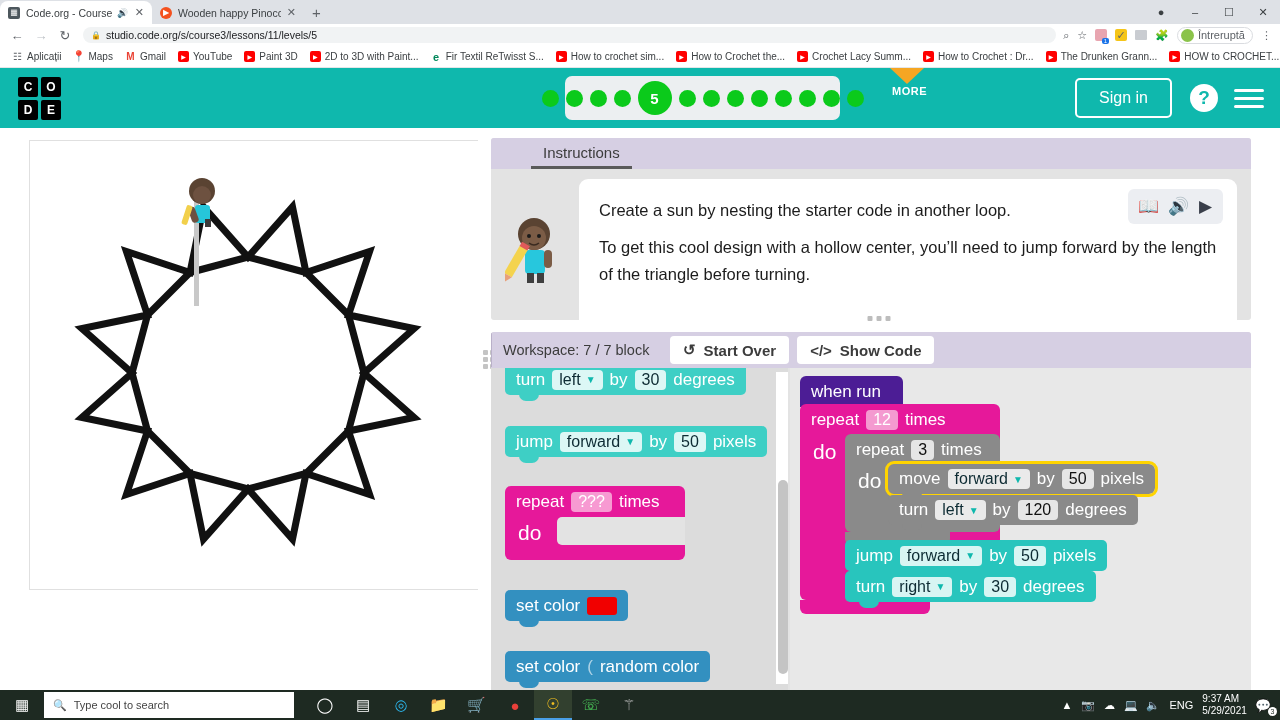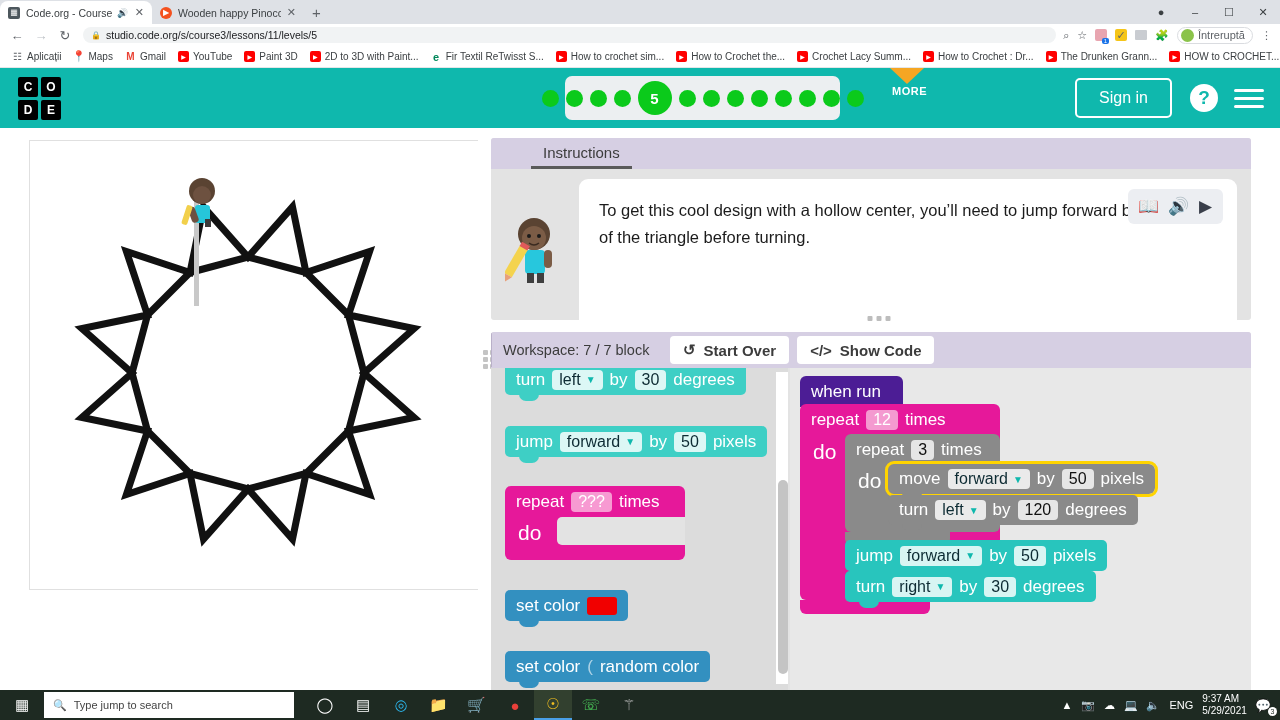--- a/index.html
+++ b/index.html
@@ -126,21 +126,21 @@
   .instr-panel { position:absolute; left:13px; top:10px; width:760px; height:182px;
       background:#e3e3e3; border-radius:3px; overflow:hidden; }
   .instr-tabs { height:31px; background:#d6cfe3; display:flex; align-items:flex-end; }
   .instr-tab { margin-left:40px; padding:0 12px 5px; font-size:15px; color:#3c3c3c;
       border-bottom:3px solid #5a5a5a; }
   .instr-body { position:relative; height:151px; }
   .instr-avatar { position:absolute; left:14px; top:48px; font-size:48px; }
   .bubble { position:absolute; left:88px; top:10px; right:14px; bottom:-20px;
       background:#fff; border-radius:9px; padding:18px 20px; }
   .bubble p { font-size:16.5px; color:#1c1c1c; line-height:1.65; }
-  .bubble p + p { margin-top:10px;text-align:center; }
+  .bubble p + p { margin-top:10px; }
   .audiobar { position:absolute; right:14px; top:10px; display:flex; align-items:center;
       gap:9px; background:#eceef2; border-radius:6px; padding:7px 11px; }
   .audiobar span { font-size:17px; color:#3a3f4b; }
   .dots3 { position:absolute; left:50%; transform:translateX(-50%); top:188px;
       display:flex; gap:4px; }
   .dots3 i { width:5px;height:5px;background:#bdbdbd;display:block;border-radius:1px;}
 
   .ws-panel { position:absolute; left:13px; top:204px; width:760px; height:358px;
       background:#e3e3e3; border-radius:3px 3px 0 0; overflow:hidden; }
   .ws-toolbar { height:36px; background:#d6cfe3; display:flex; align-items:center; }
@@ -406,20 +406,21 @@
             <rect x="22" y="56" width="7" height="10" fill="#3f3f3f"></rect>
             <rect x="32" y="56" width="7" height="10" fill="#3f3f3f"></rect>
           </svg>
         </div>
         <div class="bubble">
           <div class="audiobar">
             <span>📖</span>
             <span>🔊</span>
             <span>▶</span>
           </div>
+          <p>Create a sun by nesting the starter code in another loop.</p>
           <p>To get this cool design with a hollow center, you’ll need to jump forward by the length of the triangle before turning.</p>
         </div>
       </div>
     </div>
     <div class="dots3">
         <i></i>
         <i></i>
         <i></i>
       </div>
 
@@ -560,21 +561,21 @@
 
         </div>
       </div>
     </div>
   </div>
 
   <div class="taskbar">
     <div class="winstart">▦</div>
     <div class="tbsearch">
       <span>🔍</span>
-      <span>Type jump to search</span>
+      <span>Type cool to search</span>
     </div>
     <div class="tbicons">
       <div class="tbi">◯</div>
       <div class="tbi">▤</div>
       <div class="tbi" style="color:#2bb3e8">◎</div>
       <div class="tbi" style="color:#f6c244">📁</div>
       <div class="tbi" style="color:#e8e8e8">🛒</div>
       <div class="tbi" style="color:#e8403a">●</div>
       <div class="tbi active" style="color:#f4c020">☉</div>
       <div class="tbi" style="color:#4ac959">☏</div>

